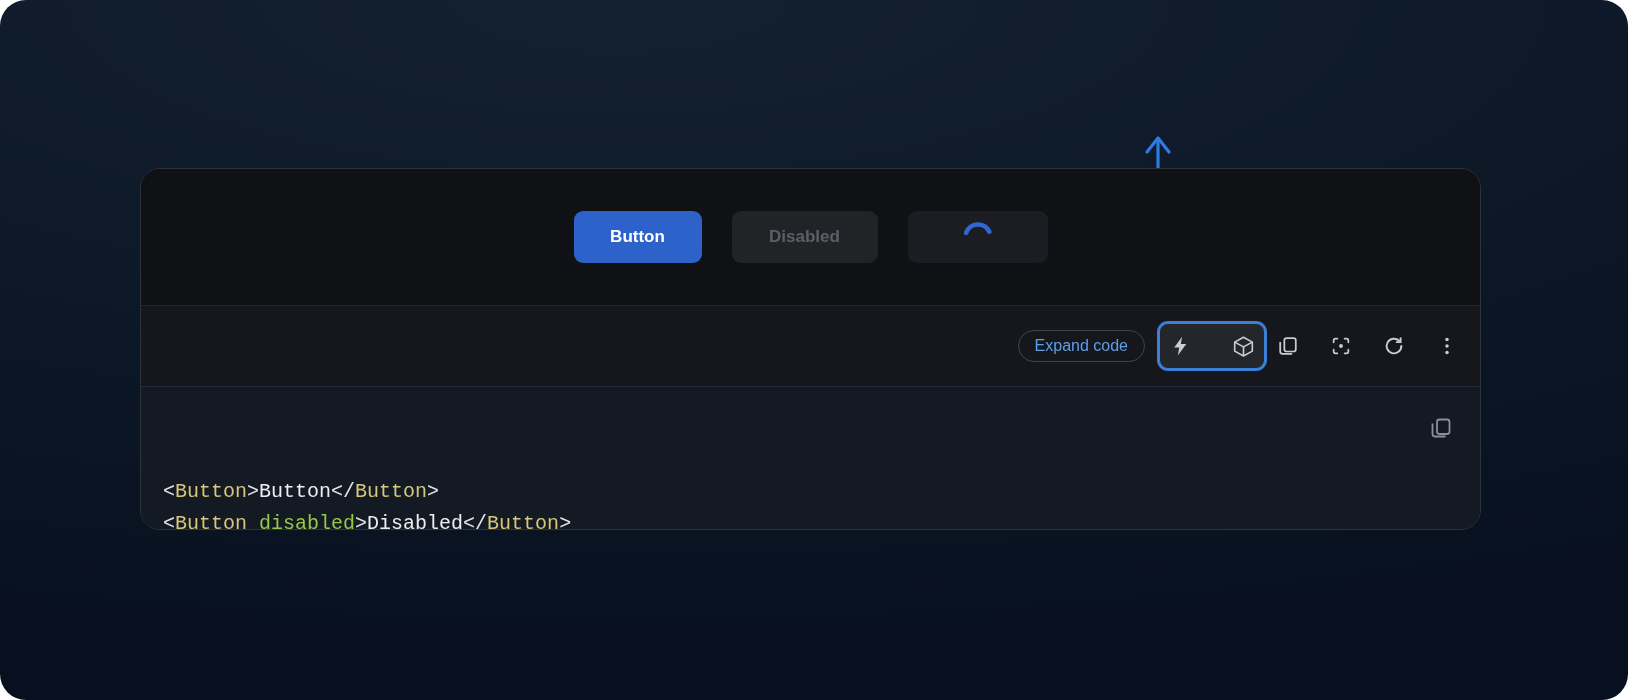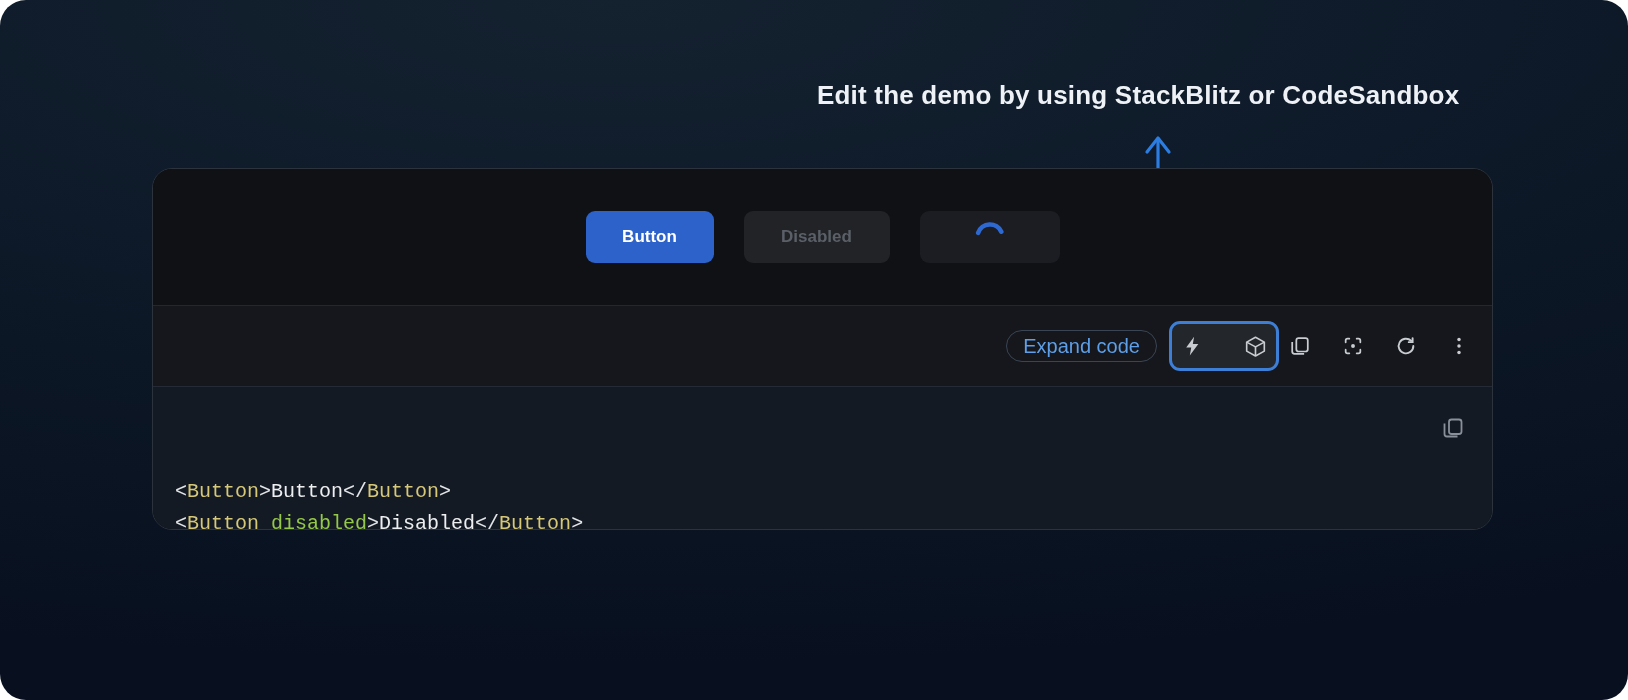--- a/index.html
+++ b/index.html
@@ -7,39 +7,39 @@
     position:relative;width:1628px;height:700px;border-radius:26px;overflow:hidden;
     background:radial-gradient(130% 95% at 38% 0%, #14212f 0%, #0e1a29 42%, #0a1422 75%, #081020 100%);
     font-family:"Liberation Sans",sans-serif;
   }
   .caption{
     position:absolute;left:817px;top:80px;
     font-size:26px;font-weight:700;color:#eef2f6;letter-spacing:.2px;white-space:nowrap;
   }
   svg.connector{position:absolute;left:0;top:0;pointer-events:none;}
   .card{
-    position:absolute;left:152px;top:168px;width:1341px;height:362px;
+    position:absolute;left:140px;top:168px;width:1341px;height:362px;
     border:1px solid #2c333c;border-radius:20px;overflow:hidden;box-sizing:border-box;
     background:#0f1115;
   }
   .demo{height:136px;display:flex;align-items:center;justify-content:center;gap:30px;background:#0f1115;}
   .btn{height:52px;border:none;border-radius:9px;font-family:"Liberation Sans",sans-serif;
        font-size:17px;font-weight:600;display:flex;align-items:center;justify-content:center;cursor:pointer;}
   .btn-primary{width:128px;background:#2c62c9;color:#ffffff;}
   .btn-disabled{width:146px;background:#212327;color:#5b6068;cursor:not-allowed;}
   .btn-loading{width:140px;background:#1b1d22;}
   .toolbar{
     height:81px;background:#15171c;border-top:1px solid #23282f;
     display:flex;align-items:center;justify-content:flex-end;
     padding-right:18px;box-sizing:border-box;
   }
   .pill{
     height:32px;padding:0 16px;margin-right:12px;border:1px solid #3a4554;border-radius:16px;
     background:transparent;color:#5d9fe8;font-family:"Liberation Sans",sans-serif;
-    font-size:20px;font-weight:500;display:flex;align-items:center;cursor:pointer;white-space:nowrap;
+    font-size:16px;font-weight:500;display:flex;align-items:center;cursor:pointer;white-space:nowrap;
   }
   .hl-group{
     height:50px;width:110px;margin-right:6px;border:3px solid #3d7ed6;border-radius:11px;
     background:#23262b;display:flex;align-items:center;justify-content:center;gap:32px;box-sizing:border-box;
   }
   .icon-btn{width:30px;height:30px;display:flex;align-items:center;justify-content:center;
             background:none;border:none;padding:0;cursor:pointer;}
   .tool-icons{display:flex;align-items:center;gap:23px;}
   .codearea{
     height:143px;background:#141a23;border-top:1px solid #242b36;position:relative;
@@ -47,21 +47,20 @@
     font-family:Liberation Mono, monospace;font-size:20px;line-height:32px;white-space:pre;
   }
   .tok-punc{color:#e3e6e9}.tok-tag{color:#d6c877}.tok-attr{color:#94c847}.tok-text{color:#eceef0}
   .code-copy{position:absolute;top:26px;right:24px;}
 </style>
 </head>
 <body>
 
 <div class="page">
 
-  <div class="caption">Edit the demo by using StackBlitz or CodeSandbox</div>
 
   <svg class="connector" width="1628" height="700" viewBox="0 0 1628 700">
     <path d="M1214 294 V231 Q1214 217 1200 217 H1172 Q1158 217 1158 203 V141" fill="none" stroke="#2b7de2" stroke-width="3.2" stroke-linecap="round"></path>
     <path d="M1147 152 L1158 138 L1169 152" fill="none" stroke="#2b7de2" stroke-width="3.2" stroke-linecap="round" stroke-linejoin="round"></path>
     <circle cx="1214" cy="302" r="6.5" fill="#15171c" stroke="#2b7de2" stroke-width="3"></circle>
   </svg>
 
   <div class="card">
 
     <div class="demo">

